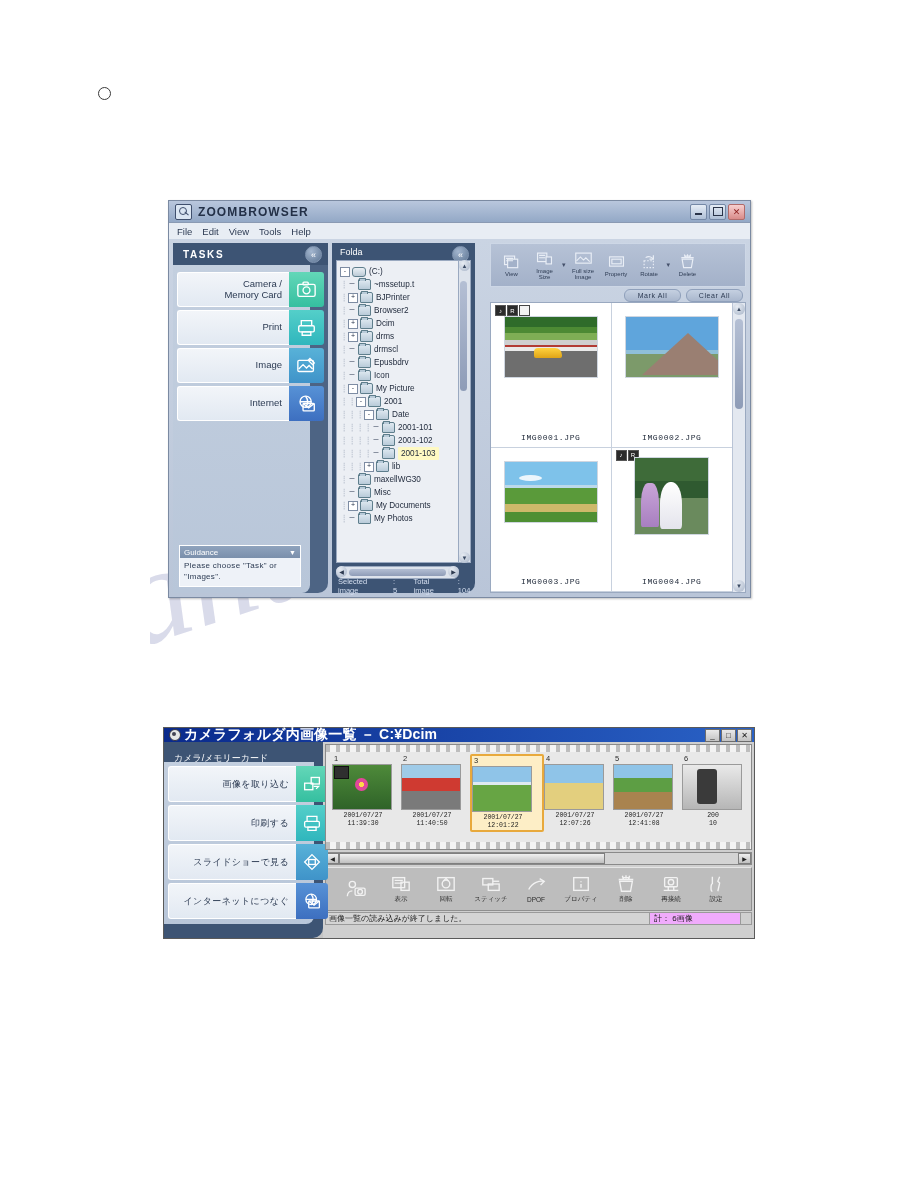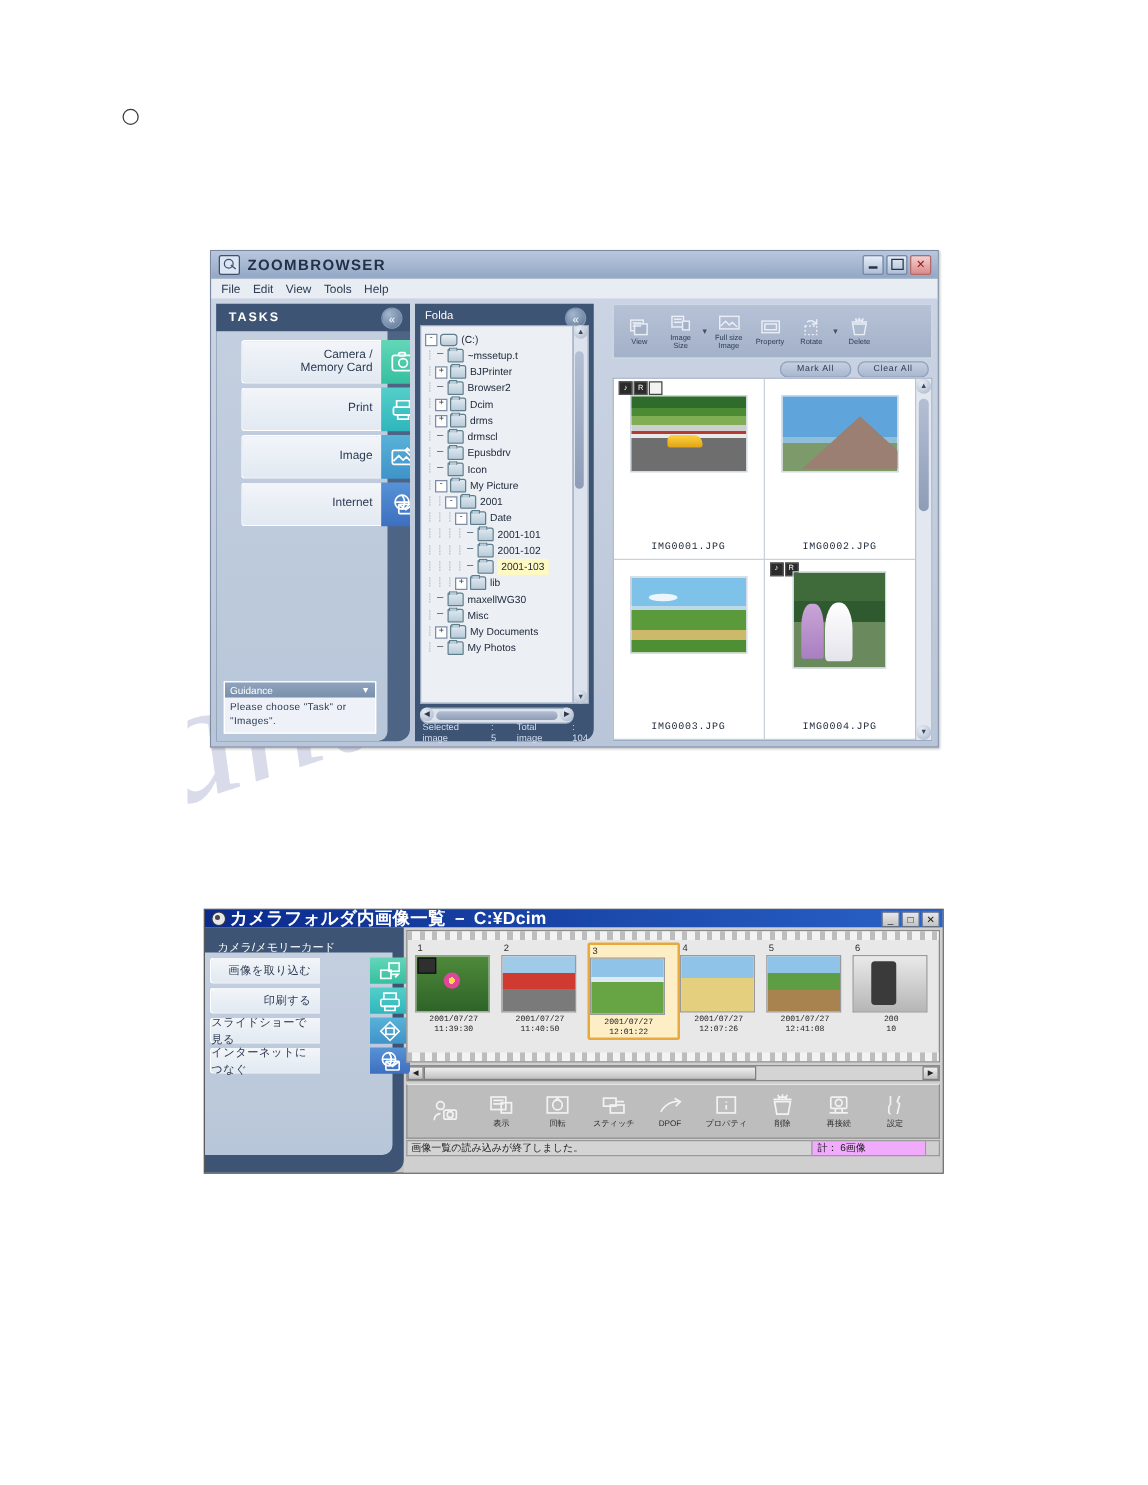--- a/index.html
+++ b/index.html
@@ -249,21 +249,21 @@
   .w2-title-text{color:#ffffff;font-size:14px;font-weight:700;letter-spacing:.2px;}
   .w2-ctrls{margin-left:auto;display:flex;gap:1px;}
   .w2-b{width:13px;height:11px;background:linear-gradient(#e9e9e9,#c3c3c3);border:1px solid #6d6d6d;
     display:flex;align-items:center;justify-content:center;font-size:8px;color:#1a1a1a;}
   .w2-body{position:absolute;left:0;top:14px;right:0;bottom:0;display:flex;}
 
   .jtasks{width:168px;background:#3d5474;border-radius:0 0 10px 0;position:relative;}
   .jt-hd{height:32px;display:flex;align-items:center;padding-left:10px;color:#ffffff;font-size:9px;}
   .jt-inner{position:absolute;left:0;top:20px;width:150px;bottom:14px;
     background:linear-gradient(#c3cfdf,#b8c6d9);border-radius:0 0 8px 0;}
-  .jtask{height:21px;margin:0 0 3px 4px;display:flex;width:160px;gap:40px;}
+  .jtask{height:36px;margin:0 0 3px 4px;display:flex;width:160px;}
   .jtask-lbl{flex:1;background:linear-gradient(#f2f5f9,#e2e9f2);border:1px solid #ffffff;border-right:none;
     border-radius:3px 0 0 3px;display:flex;align-items:center;justify-content:flex-end;padding-right:7px;
     font-size:9px;color:#2b3a52;letter-spacing:.4px;}
   .jtask-ic{width:32px;display:flex;align-items:center;justify-content:center;border-radius:0 3px 3px 0;color:#fff;}
   .jtask-ic svg{width:20px;height:18px;}
   .j1 .jtask-ic{background:linear-gradient(#63d7b8,#35bfa0);}
   .j2 .jtask-ic{background:linear-gradient(#54cfc9,#2fb6bd);}
   .j3 .jtask-ic{background:linear-gradient(#58b2d8,#3f93c9);}
   .j4 .jtask-ic{background:linear-gradient(#5792d6,#3d6fc0);}
 
@@ -341,21 +341,21 @@
       <span>Tools</span>
       <span>Help</span>
     </div>
 
     <div class="w1-body">
 
       <div class="tasks">
         <div class="tasks-hd">TASKS</div>
         <div class="collapse">«</div>
         <div class="tasks-inner"></div>
-        <div class="task-list" style="position:absolute;top:26px;left:16px;">
+        <div class="task-list" style="position:absolute;top:26px;left:0;">
 
           <div class="task t1">
             <div class="task-lbl">
                 <span style="white-space:pre-line">Camera /
 Memory Card</span>
               </div>
             <div class="task-ic">
               <svg viewBox="0 0 24 22" fill="none" stroke="#fff" stroke-width="1.6">
                 <rect x="2" y="5" width="20" height="14" rx="2"></rect>
                   <circle cx="12" cy="12" r="4"></circle>

